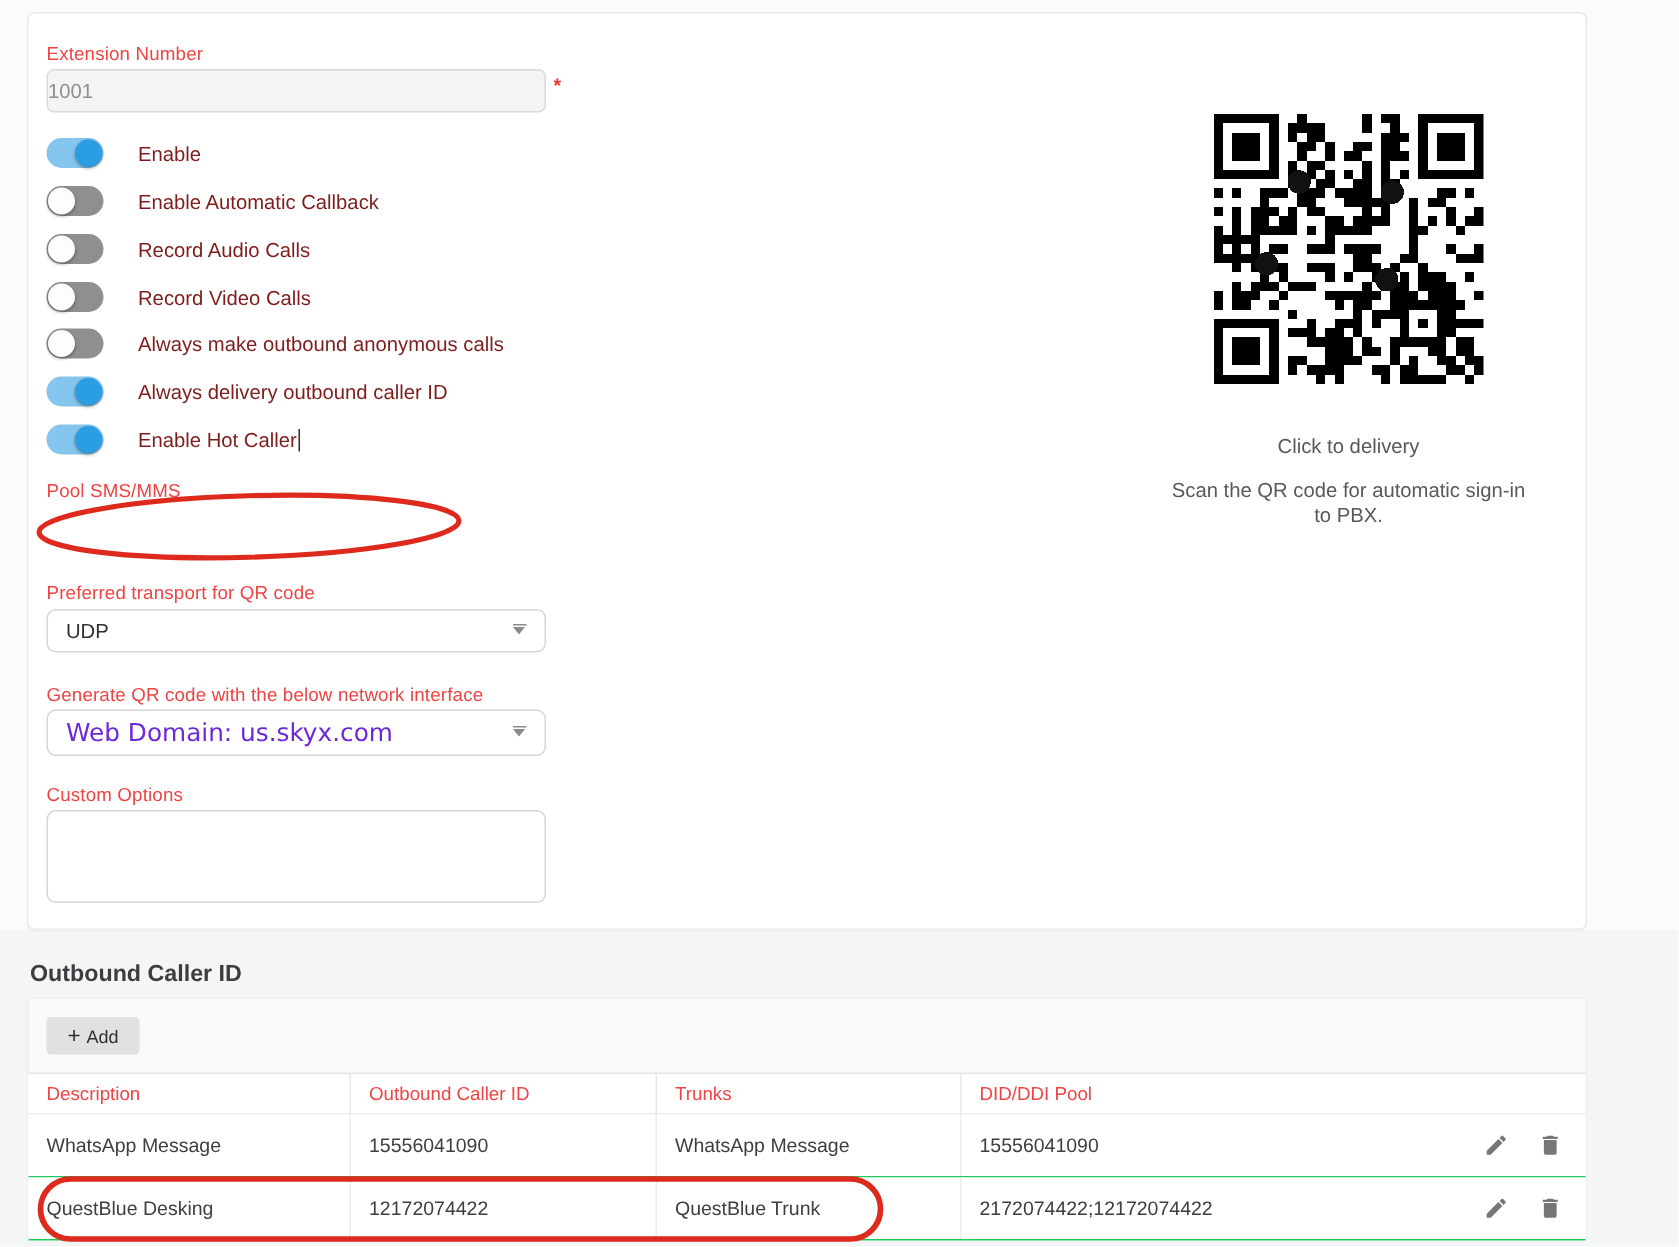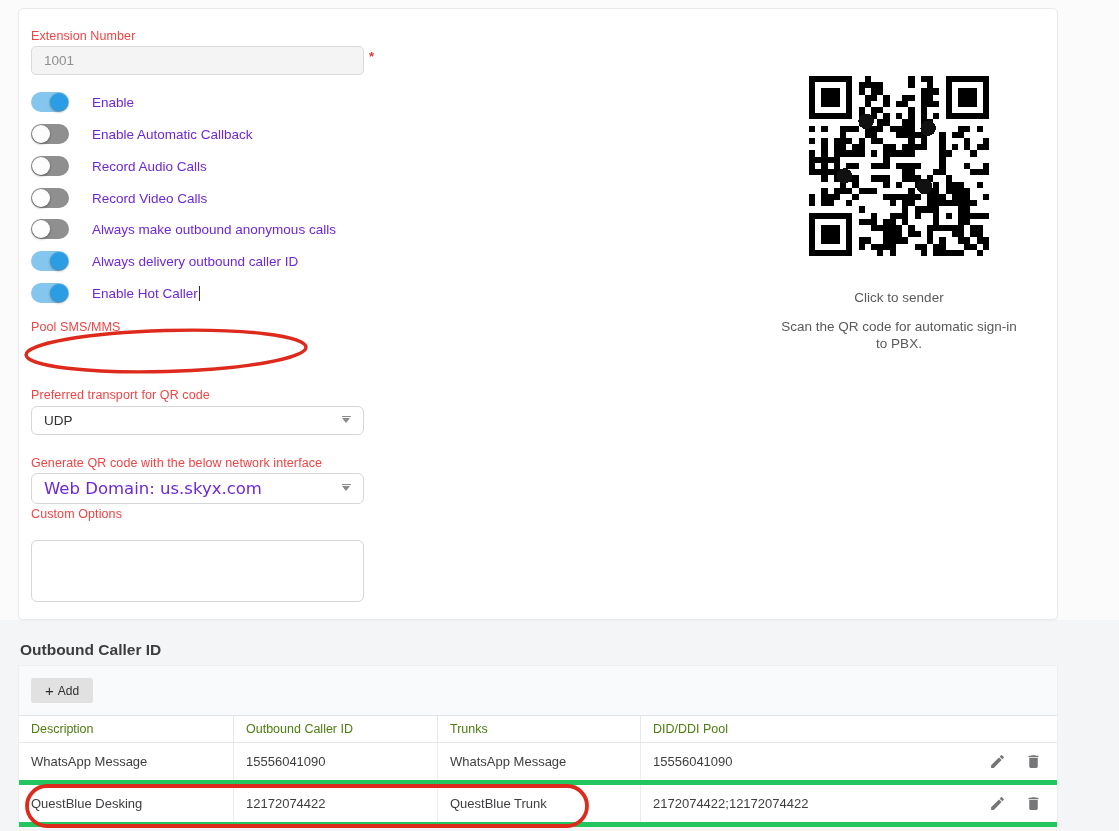--- a/index.html
+++ b/index.html
@@ -19,21 +19,21 @@
     background:#ffffff; border:1px solid #e9eaec; border-radius:5px;
     box-shadow:0 1px 2px rgba(0,0,0,0.03);
   }
   .flabel {
     position:absolute; left:12px;
     font-size:12.5px; color:#ef4444; letter-spacing:.1px;
   }
   .text-input {
     position:absolute; left:12px; width:333px; height:29px;
     background:#f4f4f5; border:1px solid #d9dadc; border-radius:5px;
-    display:flex; align-items:center; padding-left:12px;
+    display:flex; align-items:center; 
     font-size:13.5px; color:#8f8f93;
   }
   .req {
     position:absolute; color:#e5342b; font-size:13px; font-weight:bold;
   }
   
   .toggle-row {
     position:absolute; left:12px; height:20px;
     display:flex; align-items:center; cursor:pointer;
   }
@@ -42,21 +42,21 @@
     border-radius:10px; background:#8f8f8f; flex:0 0 auto;
   }
   .switch .knob {
     position:absolute; top:1px; left:1px; width:18px; height:18px;
     border-radius:50%; background:#fdfdfd;
     box-shadow:0 1px 2.5px rgba(0,0,0,0.4);
   }
   .switch.on { background:#85c6ee; }
   .switch.on .knob { left:19px; background:#2b9de4; }
   .tlabel {
-    margin-left:23px; font-size:13.5px; color:#6d28d9;
+    margin-left:23px; font-size:13.5px; color:#7f1d1d;
   }
   .cursor-bar {
     display:inline-block; width:1px; height:15px; background:#2b2b2b;
     margin-left:1px; vertical-align:-3px;
   }
   
   .selectbox {
     position:absolute; left:12px; width:333px; height:29px;
     background:#fff; border:1px solid #d5d6d8; border-radius:6px;
     display:flex; align-items:center; padding:0 30px 0 12px; cursor:pointer;
@@ -105,24 +105,24 @@
     display:flex; align-items:center; justify-content:center;
     font-family:"Liberation Sans", sans-serif; font-size:12px; color:#2f2f31;
   }
   .add-btn .plus { font-size:15px; font-weight:400; margin-right:4px; margin-top:-1px; }
   .otable {
     position:absolute; left:0px; top:49px; width:1038px;
     background:#fff; border-top:1px solid #e3e4e6;
   }
   .thead { display:flex; height:27px; align-items:center; border-bottom:1px solid #e7e8ea; }
   .th {
-    font-size:12.5px; color:#4d7c0f; padding-left:12px;
+    font-size:12.5px; color:#ef4444; padding-left:12px;
     display:flex; align-items:center; height:100%;
   }
-  .trow { display:flex; height:42px; align-items:center; border-bottom:5px solid #22c55e; background:#fff; }
+  .trow { display:flex; height:42px; align-items:center; border-bottom:1px solid #22c55e; background:#fff; }
   .td {
     font-size:13px; color:#3e3e41; padding-left:12px;
     display:flex; align-items:center; height:100%;
     white-space:nowrap; overflow:hidden;
   }
   .c1 { width:215px; border-right:1px solid #ececee; }
   .c2 { width:204px; border-right:1px solid #ececee; }
   .c3 { width:203px; border-right:1px solid #ececee; }
   .c4 { width:315px; }
   .cA { width:101px; justify-content:flex-end; gap:19px; padding-right:15px; }
@@ -196,21 +196,21 @@
       <span class="sel-val">UDP</span>
       <span class="caret"></span>
     </div>
 
     <label class="flabel" style="top:447px">Generate QR code with the below network interface</label>
     <div class="selectbox bigfont" style="top:464px">
       <span class="sel-val">Web Domain: us.skyx.com</span>
       <span class="caret"></span>
     </div>
 
-    <label class="flabel" style="top:498px">Custom Options</label>
+    <label class="flabel" style="top:514px">Custom Options</label>
     <textarea class="custom-opts" style="top: 531px;"></textarea>
 
     <div class="qr-wrap">
       <svg id="qr-svg" width="180" height="180" viewBox="0 0 29 29" shape-rendering="crispEdges">
           <rect x="0" y="0" width="7" height="1" fill="#000"></rect>
           <rect x="0" y="6" width="7" height="1" fill="#000"></rect>
           <rect x="0" y="1" width="1" height="5" fill="#000"></rect>
           <rect x="6" y="1" width="1" height="5" fill="#000"></rect>
           <rect x="2" y="2" width="3" height="3" fill="#000"></rect>
           <rect x="22" y="0" width="7" height="1" fill="#000"></rect>
@@ -523,21 +523,21 @@
           <rect x="22" y="28" width="1" height="1" fill="#000"></rect>
           <rect x="23" y="28" width="1" height="1" fill="#000"></rect>
           <rect x="24" y="28" width="1" height="1" fill="#000"></rect>
           <rect x="27" y="28" width="1" height="1" fill="#000"></rect>
           <circle cx="9.2" cy="7.3" r="1.25" fill="#111"></circle>
           <circle cx="19.2" cy="8.4" r="1.25" fill="#111"></circle>
           <circle cx="5.7" cy="16.1" r="1.25" fill="#111"></circle>
           <circle cx="18.6" cy="17.8" r="1.25" fill="#111"></circle>
         </svg>
     </div>
-    <div class="qr-caption">Click to sender</div>
+    <div class="qr-caption">Click to delivery</div>
     <div class="qr-hint">Scan the QR code for automatic sign-in to PBX.</div>
   </section>
 
   <h2 class="section-title">Outbound Caller ID</h2>
 
   <section class="panel">
     <button class="add-btn">
       <span class="plus">+</span>
       <span>Add</span>
     </button>

